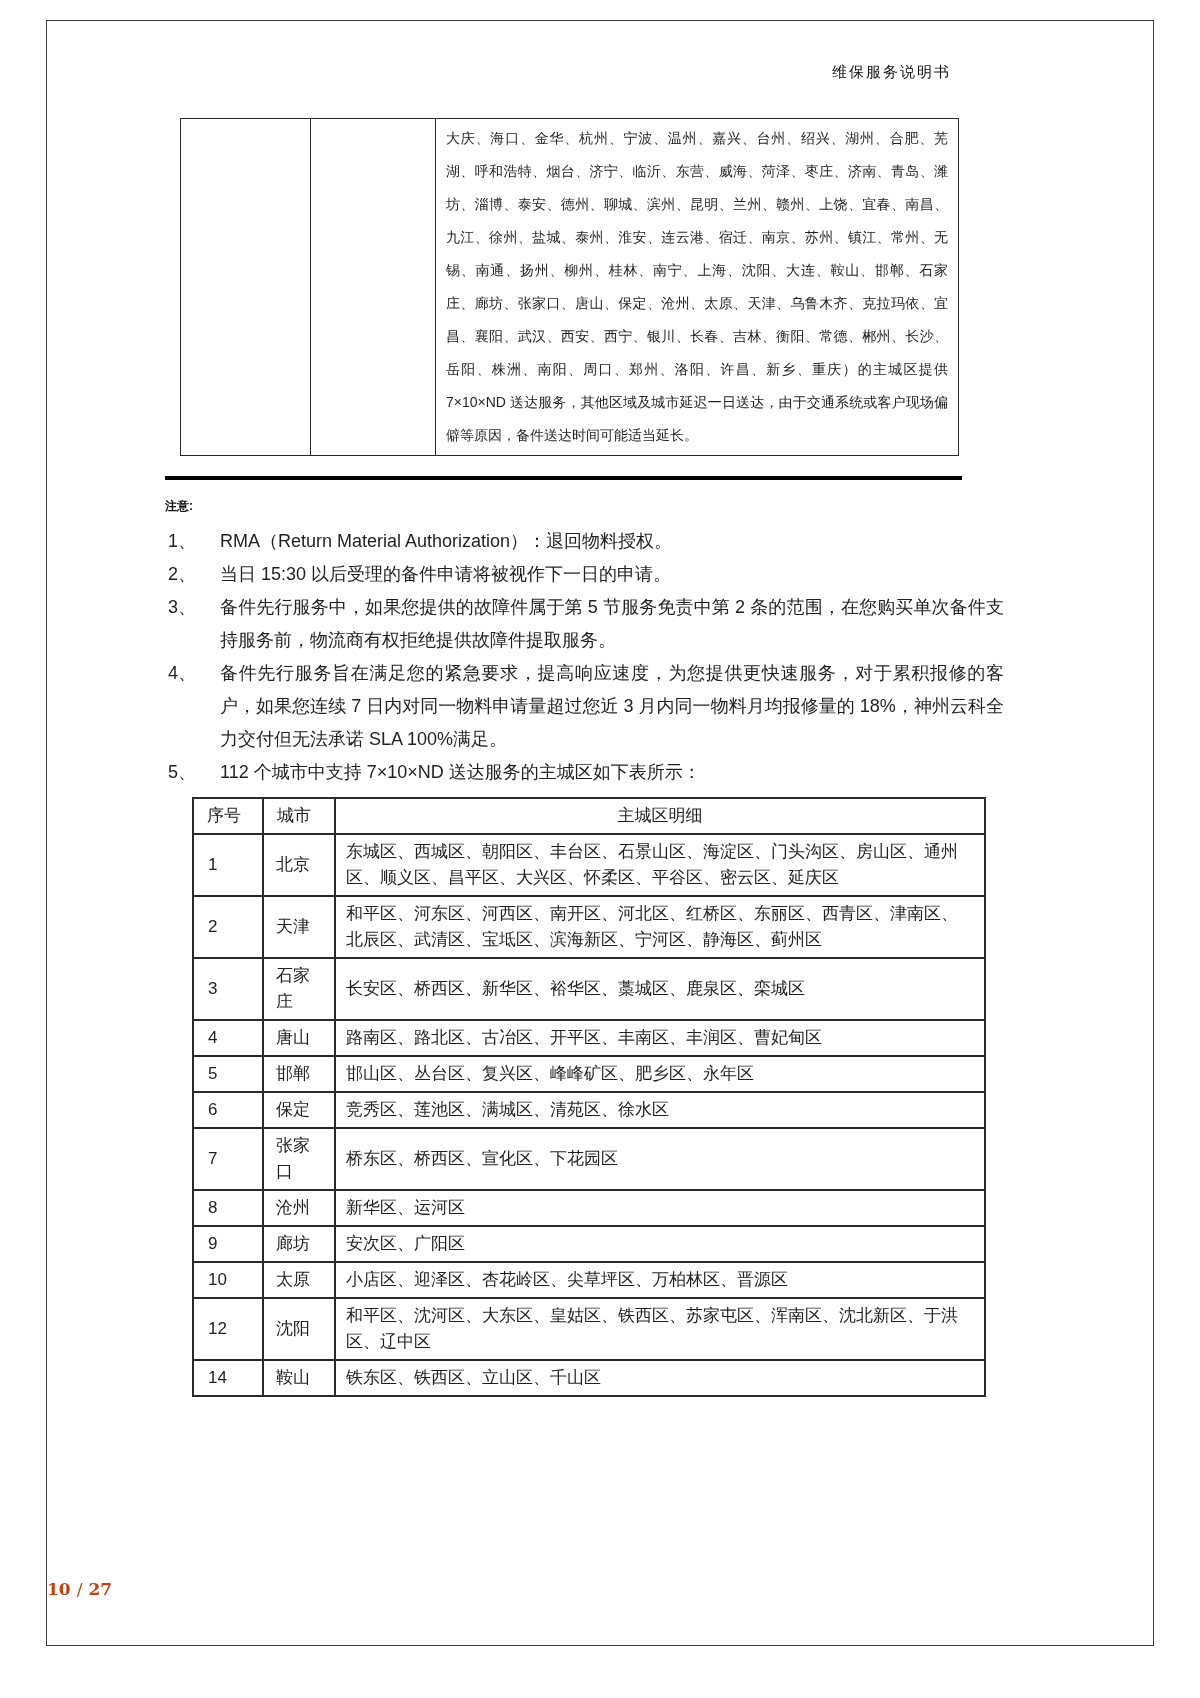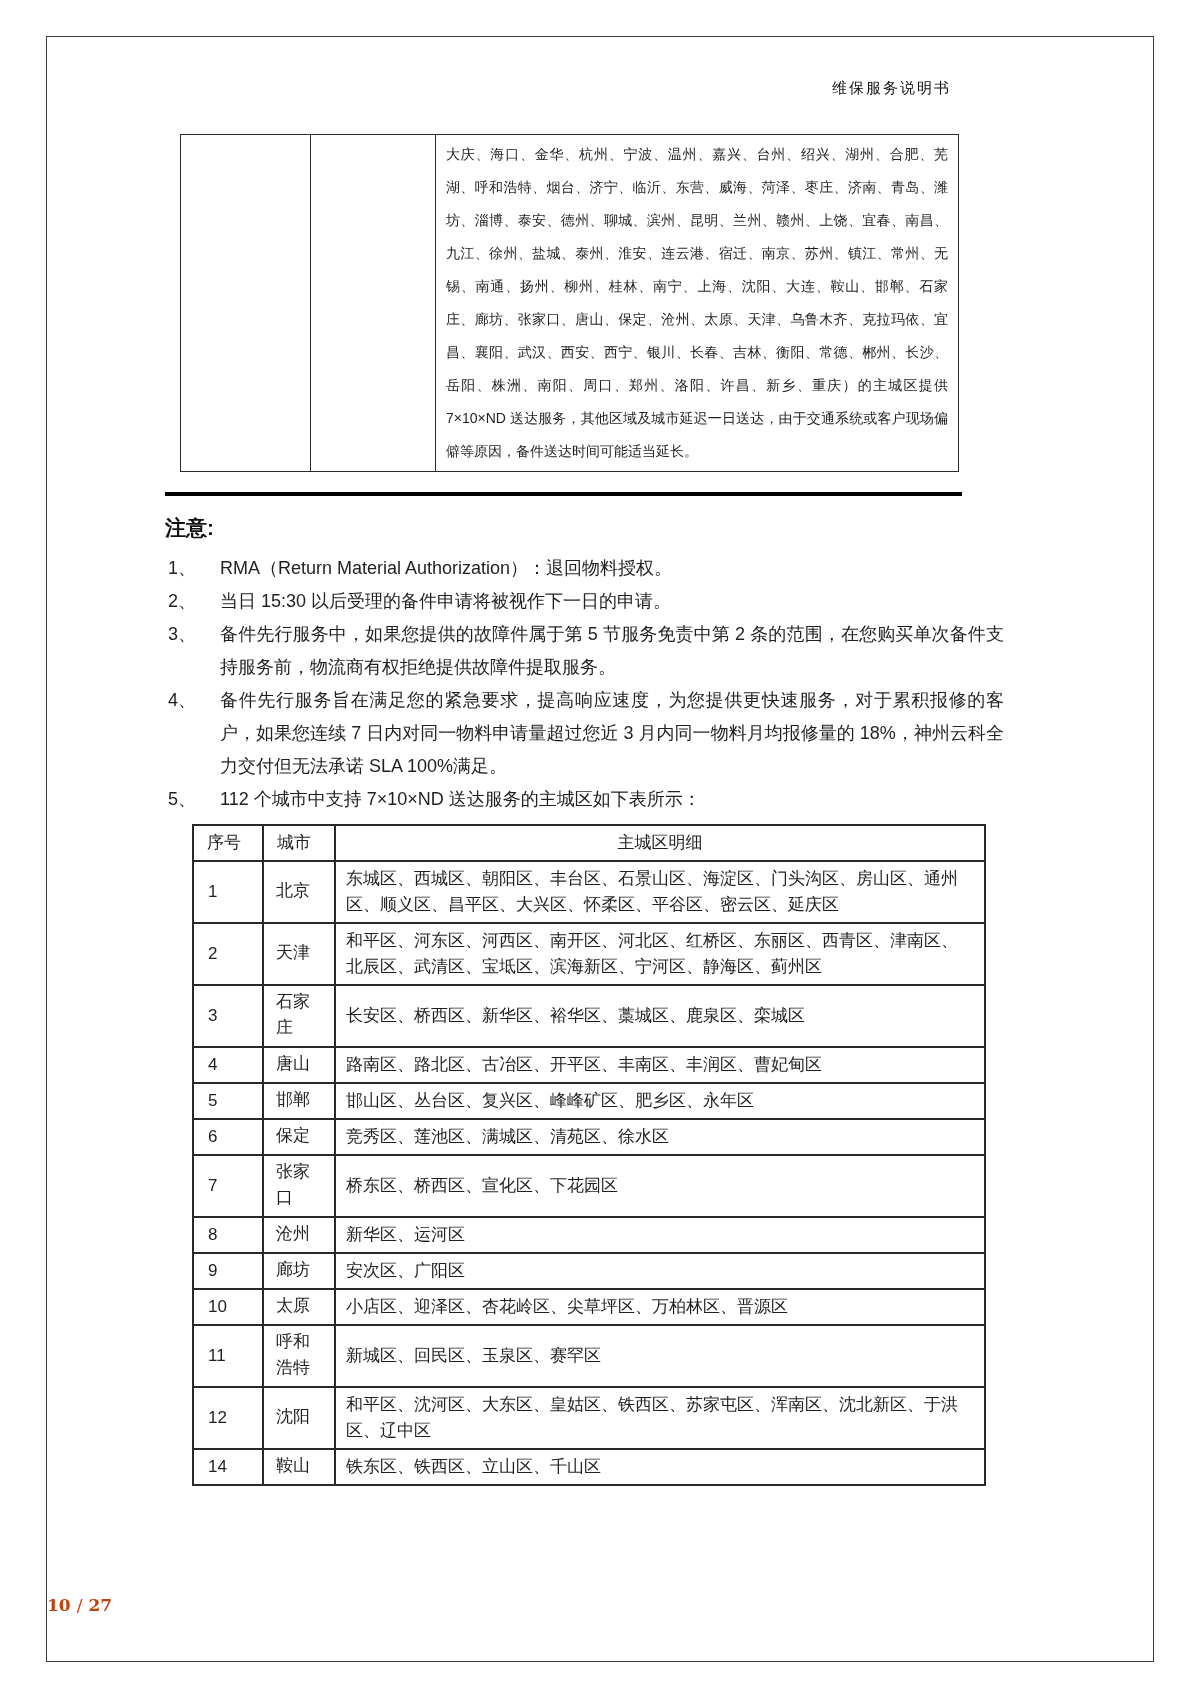--- a/index.html
+++ b/index.html
@@ -4,21 +4,21 @@
 <style>
   * { margin:0; padding:0; box-sizing:border-box; }
   html,body { background:#ffffff; }
   body {
     width:1200px; height:1698px;
     font-family:"Liberation Sans", sans-serif;
     color:#1f1f1f;
     position:relative;
   }
   .page {
-    position:absolute; left:46px; top:36px;
+    position:absolute; left:46px; top:20px;
     width:1108px; height:1626px;
     border:1px solid #3d3d3d;
     background:#fff;
   }
   .doc-header {
     padding-top:42px; padding-right:202px;
     text-align:right;
     font-family:"DejaVu Serif", serif;
     font-size:15px; letter-spacing:2px; color:#111;
   }
@@ -35,21 +35,21 @@
     font-size:14px; line-height:33px;
     padding:3px 10px;
   }
   td.cell-body { text-align:justify; }
   .thick-rule {
     margin:20px 0 0 118px;
     width:797px; height:4px; background:#000;
   }
   .notes-heading {
     margin:18px 0 10px 118px;
-    font-size:21px; font-weight:bold; color:#111;
+    font-size:12px; font-weight:bold; color:#111;
   }
   .notes-list { margin-left:121px; width:836px; }
   .note-item { display:flex; font-size:18px; line-height:33px; }
   .note-num { width:52px; flex:0 0 52px; }
   .note-text { flex:1; text-align:justify; }
   
   table.t2 {
     margin:8px 0 0 145px;
     width:792px;
     border-collapse:collapse;
@@ -59,21 +59,21 @@
   table.t2 th, table.t2 td {
     border:2px solid #2a2a2a;
     vertical-align:middle;
   }
   table.t2 th {
     font-weight:normal; text-align:center;
     padding:4px 6px;
   }
   table.t2 th.h-num, table.t2 th.h-city { text-align:left; padding-left:13px; }
   td.col-num  { padding:4px 6px 4px 14px; }
-  td.col-city { padding:4px 12px;font-family:Liberation Mono, monospace; }
+  td.col-city { padding:4px 12px; }
   td.col-detail { padding:4px 10px; text-align:left; }
   .footer {
     position:absolute; left:0; right:0; bottom:46px;
     text-align:left;
     font-family:"DejaVu Serif", serif;
     font-size:17px; color:#c2410c;
   }
   .footer .pg { font-weight:bold; }
   .footer .sep { padding:0 6px; font-weight:normal; }
 </style>
@@ -184,25 +184,20 @@
           <td class="col-num">9</td>
           <td class="col-city">廊坊</td>
           <td class="col-detail">安次区、广阳区</td>
         </tr>
         <tr>
           <td class="col-num">10</td>
           <td class="col-city">太原</td>
           <td class="col-detail">小店区、迎泽区、杏花岭区、尖草坪区、万柏林区、晋源区</td>
         </tr>
         <tr>
-          <td class="col-num">11</td>
-          <td class="col-city">呼和浩特</td>
-          <td class="col-detail">新城区、回民区、玉泉区、赛罕区</td>
-        </tr>
-        <tr>
           <td class="col-num">12</td>
           <td class="col-city">沈阳</td>
           <td class="col-detail">和平区、沈河区、大东区、皇姑区、铁西区、苏家屯区、浑南区、沈北新区、于洪区、辽中区</td>
         </tr>
         <tr>
           <td class="col-num">14</td>
           <td class="col-city">鞍山</td>
           <td class="col-detail">铁东区、铁西区、立山区、千山区</td>
         </tr>
       </tbody>

